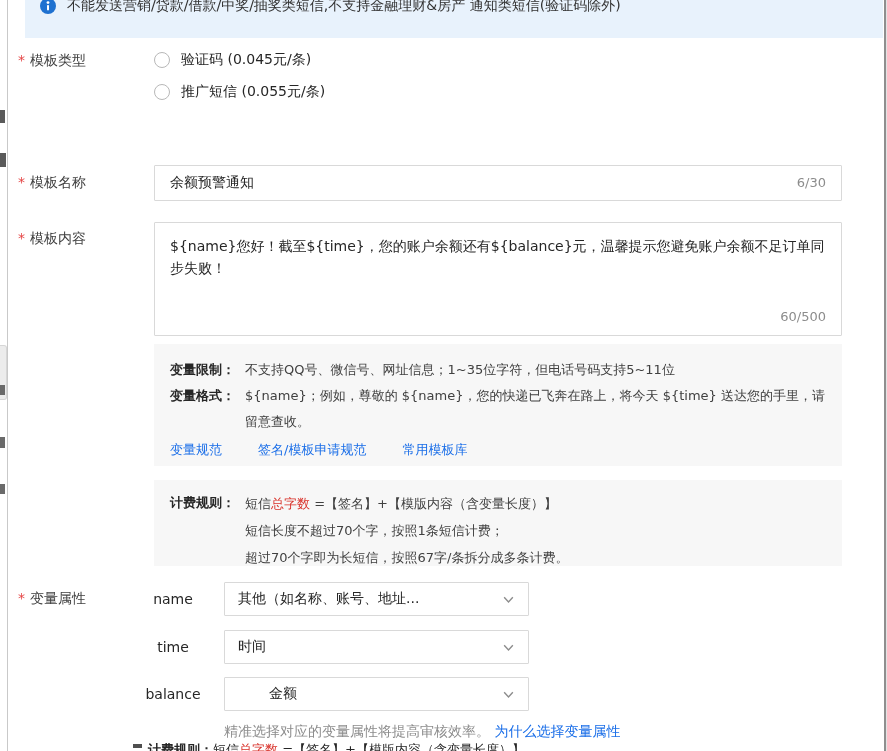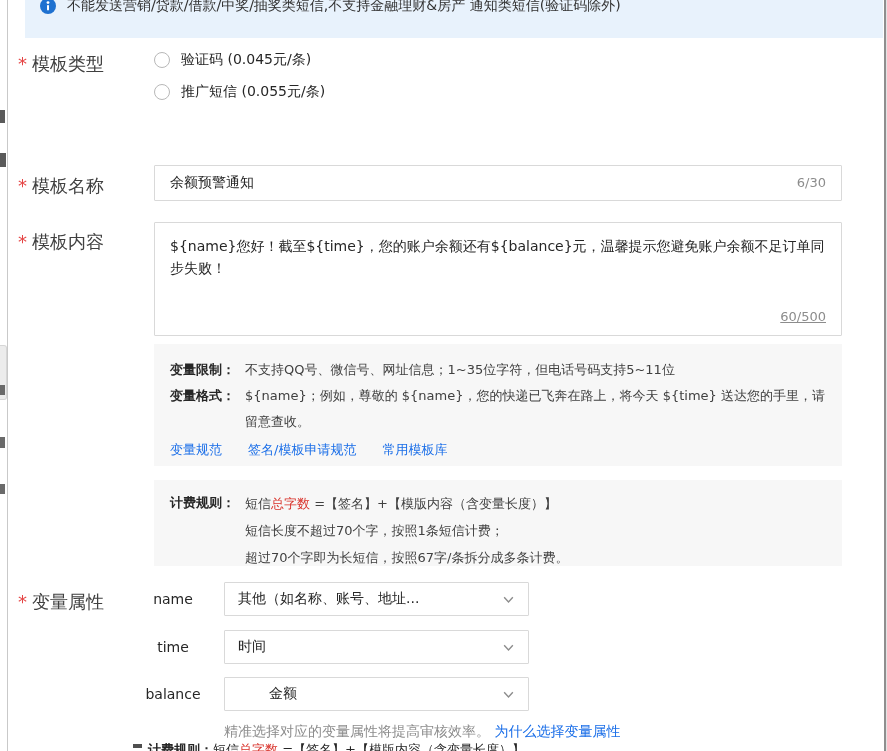--- a/index.html
+++ b/index.html
@@ -22,52 +22,52 @@
   .frag.f4{left:0;top:437px;width:5px;height:11px;background:#6a6a6a;}
   .frag.f5{left:0;top:484px;width:5px;height:10px;background:#6a6a6a;}
   .handle{position:absolute;left:0;top:345px;width:7px;height:55px;background:#ececec;border:1px solid #d6d6d6;border-left:none;border-radius:0 3px 3px 0;box-sizing:border-box;}
 
   
   .banner{position:absolute;left:25px;top:0;width:858px;height:38px;background:#e8f2fc;overflow:hidden;}
   .banner-inner{position:absolute;left:15px;top:-8px;height:28px;display:flex;align-items:center;gap:11px;}
   .banner-text{font-size:14px;color:#333;white-space:nowrap;}
 
   
-  .form-label{position:absolute;left:18px;font-size:18px;color:#404040;}
+  .form-label{position:absolute;left:18px;font-size:14px;color:#404040;}
   .req{color:#e54545;margin-right:5px;}
 
   
   .radio-group{position:absolute;left:154px;top:50px;display:flex;flex-direction:column;gap:12px;}
   .radio-row{display:flex;align-items:center;gap:11px;height:20px;cursor:pointer;}
   .radio-circle{width:16px;height:16px;border:1px solid #b8b8b8;border-radius:50%;background:#fff;box-sizing:border-box;position:relative;flex:none;}
   .radio-circle.selected{border:2px solid #1366ec;}
   .radio-circle.selected::after{content:"";position:absolute;left:2px;top:2px;width:8px;height:8px;border-radius:50%;background:#1366ec;}
   .radio-label{font-size:14px;color:#262626;}
 
   
   .text-input{position:absolute;left:154px;top:165px;width:688px;height:36px;box-sizing:border-box;
     border:1px solid #d9d9d9;border-radius:1px;padding:0 64px 0 15px;font-size:14px;color:#262626;
     font-family:inherit;outline:none;background:#fff;}
   .counter{position:absolute;color:#8c8c8c;font-size:13px;}
   .counter.c-name{left:742px;top:175px;width:84px;text-align:right;}
-  .counter.c-content{left:712px;top:309px;width:114px;text-align:right;text-decoration:underline;}
+  .counter.c-content{left:712px;top:309px;width:114px;text-align:right;}
 
   
   .textarea{position:absolute;left:154px;top:222px;width:688px;height:114px;box-sizing:border-box;
     border:1px solid #d9d9d9;border-radius:1px;padding:12px 15px;font-size:14px;line-height:22px;color:#262626;
     font-family:inherit;resize:none;outline:none;background:#fff;overflow:hidden;}
 
   
   .tipbox{position:absolute;left:154px;width:688px;background:#f7f7f7;box-sizing:border-box;font-size:13px;color:#404040;}
   .tipbox.vars{top:344px;height:122px;padding:13px 16px 0 16px;}
   .tipbox.billing{top:480px;height:86px;padding:10px 16px 0 16px;}
   .tiprow{display:flex;line-height:26px;}
   .tiprow .lab{font-weight:bold;color:#262626;white-space:nowrap;}
   .tiprow .txt{flex:1;margin-left:10px;}
-  .tiplinks{display:flex;gap:26px;margin-top:3px;line-height:24px;}
+  .tiplinks{display:flex;gap:36px;margin-top:3px;line-height:24px;}
   .tiplink{color:#1a6ee8;cursor:pointer;text-decoration:none;}
   .red{color:#d9312a;}
   .bill-line{line-height:27px;}
 
   
   .var-name{position:absolute;left:130px;width:86px;text-align:center;font-size:14px;color:#262626;line-height:34px;}
   .vn1{top:582px;} .vn2{top:630px;} .vn3{top:677px;}
   .dropdown{position:absolute;left:224px;width:305px;height:34px;box-sizing:border-box;border:1px solid #d9d9d9;border-radius:1px;
     background:#fff;display:flex;align-items:center;justify-content:space-between;padding:0 13px;cursor:pointer;}
   .dd1{top:582px;} .dd2{top:630px;} .dd3{top:677px;padding-left:44px;}

